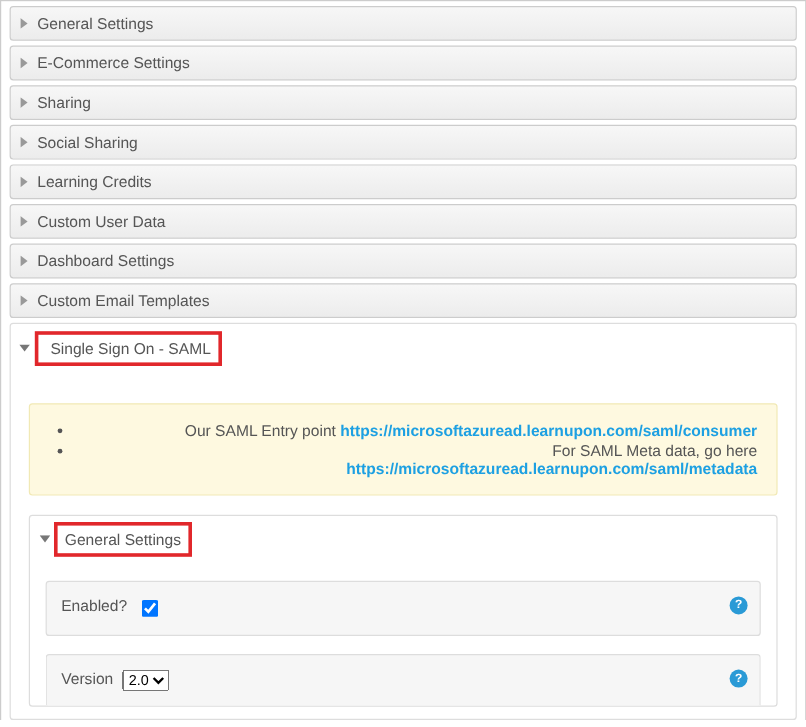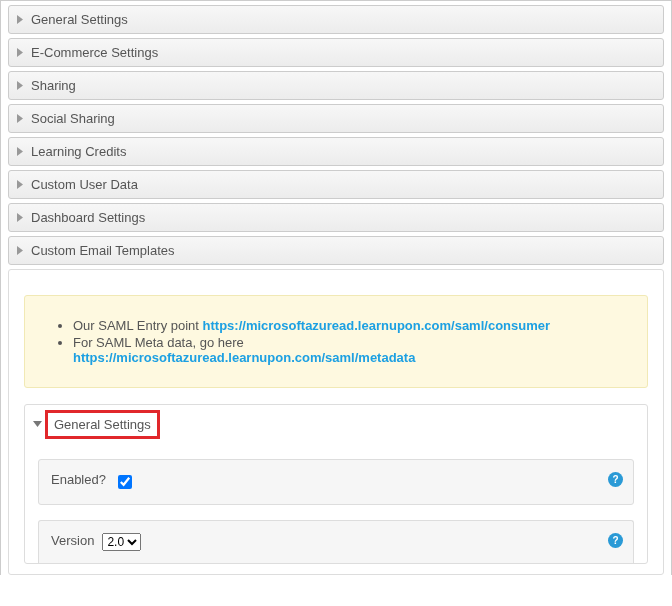--- a/index.html
+++ b/index.html
@@ -71,21 +71,21 @@
   .open-body {
     padding: 25px 15px 10px 15px;
   }
   .notice {
     background: #fef9e0;
     border: 1px solid #f1e9b5;
     border-radius: 3px;
     padding: 12px 16px;
     color: #555;
   }
-  .notice ul { margin: 10px; padding-left: 22px; }
+  .notice ul { margin: 0; padding-left: 22px; text-align: right; }
   .notice li { margin: 2px 0; color:#555;}
   .notice a {
     color: #1da0e2;
     font-weight: bold;
     text-decoration: none;
   }
   .inner-accordion {
     border: 1px solid #ddd;
     border-radius: 3px;
     margin-top: 16px;
@@ -205,20 +205,30 @@
   <div class="accordion-item">
     <span class="caret">
         <svg width="7" height="9">
           <polygon points="0,0 6,4.5 0,9" fill="#999"></polygon>
         </svg>
       </span>
     <span class="lbl">Custom Email Templates</span>
   </div>
 
   <div class="accordion-open">
+    <div class="accordion-open-header">
+      <span class="caret">
+          <svg width="9" height="7">
+            <polygon points="0,0 9,0 4.5,6" fill="#777"></polygon>
+          </svg>
+        </span>
+      <span class="highlight-box">
+        <span class="lbl">Single Sign On - SAML</span>
+      </span>
+    </div>
 
     <div class="open-body">
 
       <div class="notice">
         <ul>
           <li>
             <span>Our SAML Entry point </span>
             <a href="#">https://microsoftazuread.learnupon.com/saml/consumer</a>
           </li>
           <li>

